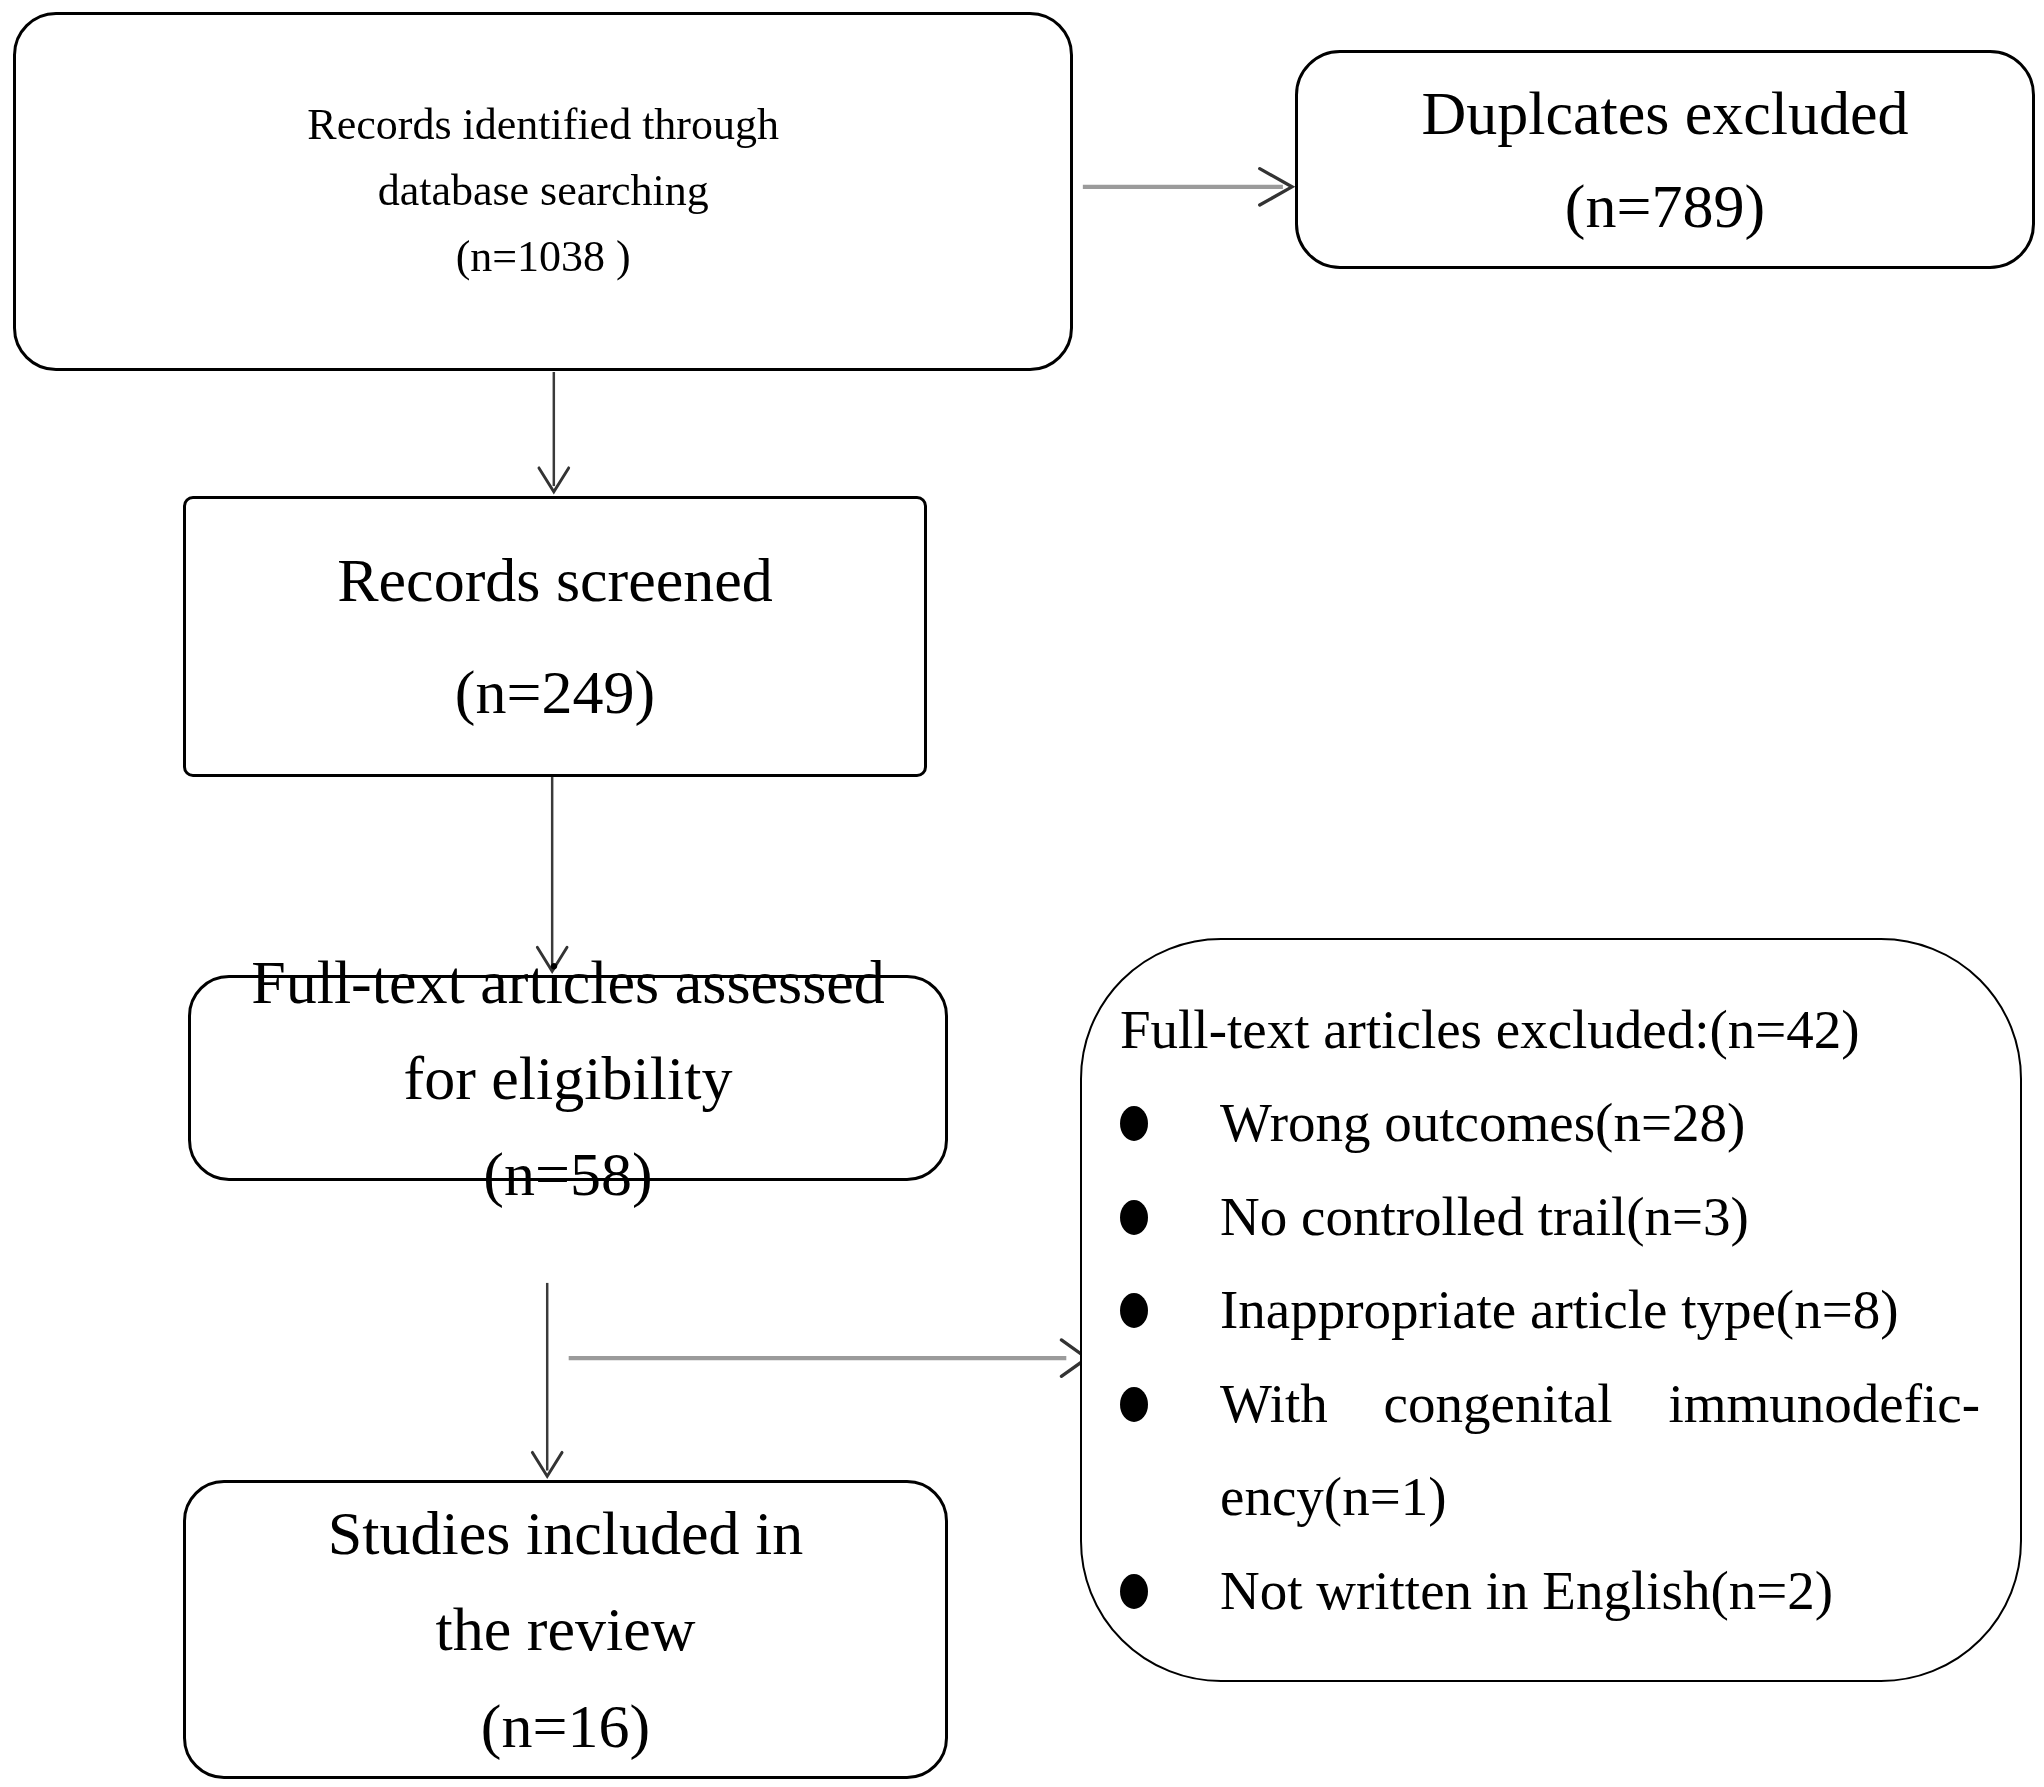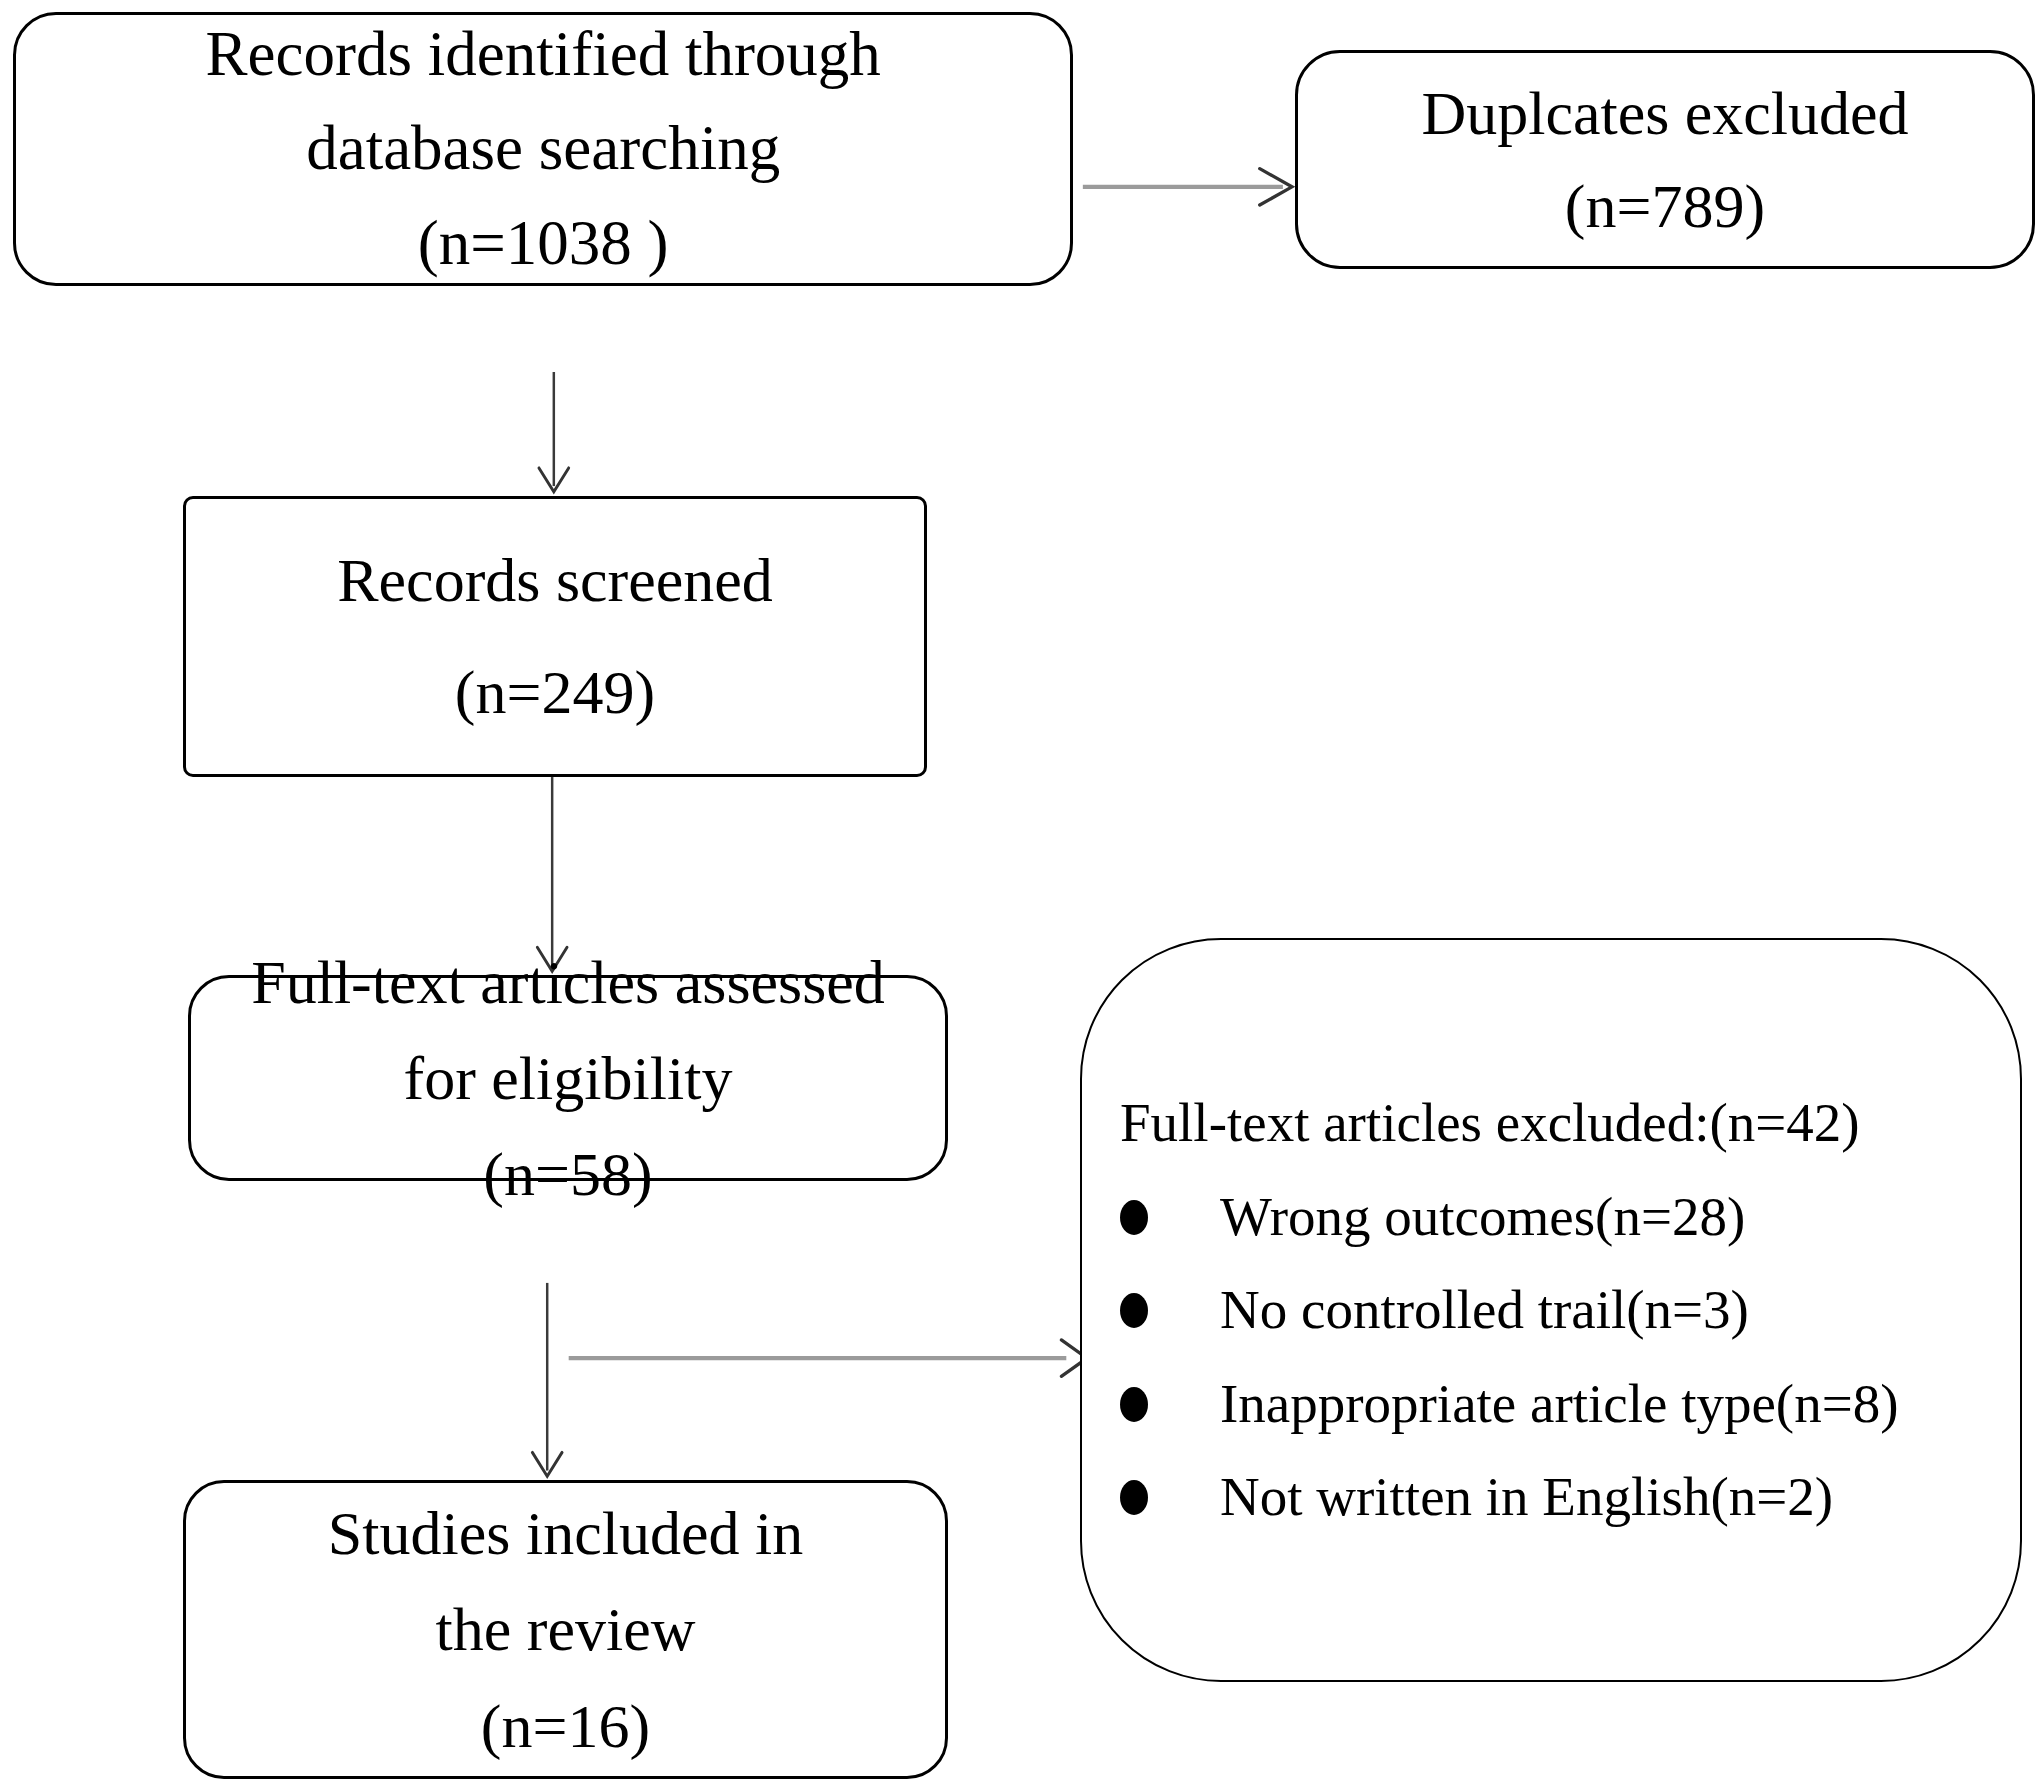--- a/index.html
+++ b/index.html
@@ -25,22 +25,22 @@
     border: 3.3px solid #000000;
     display: flex;
     flex-direction: column;
     align-items: center;
     justify-content: center;
     text-align: center;
   }
   .box .line { display: block; white-space: nowrap; }
 
   #box-identified {
-    left: 13.2px; top: 11.6px; width: 1060px; height: 274px;
-    border-radius: 43px; font-size: 63px; line-height: 1.5;
+    left: 13.2px; top: 11.6px; width: 1060px; height: 359px;
+    border-radius: 43px; font-size: 44px; line-height: 1.5;
   }
   #box-duplicates {
     left: 1295px; top: 50px; width: 740px; height: 219px;
     border-radius: 45px; font-size: 62px; line-height: 1.5;
   }
   #box-screened {
     left: 183px; top: 496px; width: 744px; height: 281px;
     border-radius: 10px; font-size: 62px; line-height: 1.8;
   }
   #box-fulltext {
@@ -148,20 +148,27 @@
     <div class="bullet">
       <span class="dot"></span>
       <span class="btext one-line">No controlled trail(n=3)</span>
     </div>
 
     <div class="bullet">
       <span class="dot"></span>
       <span class="btext one-line">Inappropriate article type(n=8)</span>
     </div>
 
+    <div class="bullet">
+      <span class="dot"></span>
+      <span class="btext">
+        <span class="justify-line">With congenital immunodefic-</span>
+        <span class="cont-line">ency(n=1)</span>
+      </span>
+    </div>
 
     <div class="bullet">
       <span class="dot"></span>
       <span class="btext one-line">Not written in English(n=2)</span>
     </div>
   </div>
 
   <div class="box" id="box-included">
     <span class="line">Studies included in</span>
     <span class="line">the review</span>

